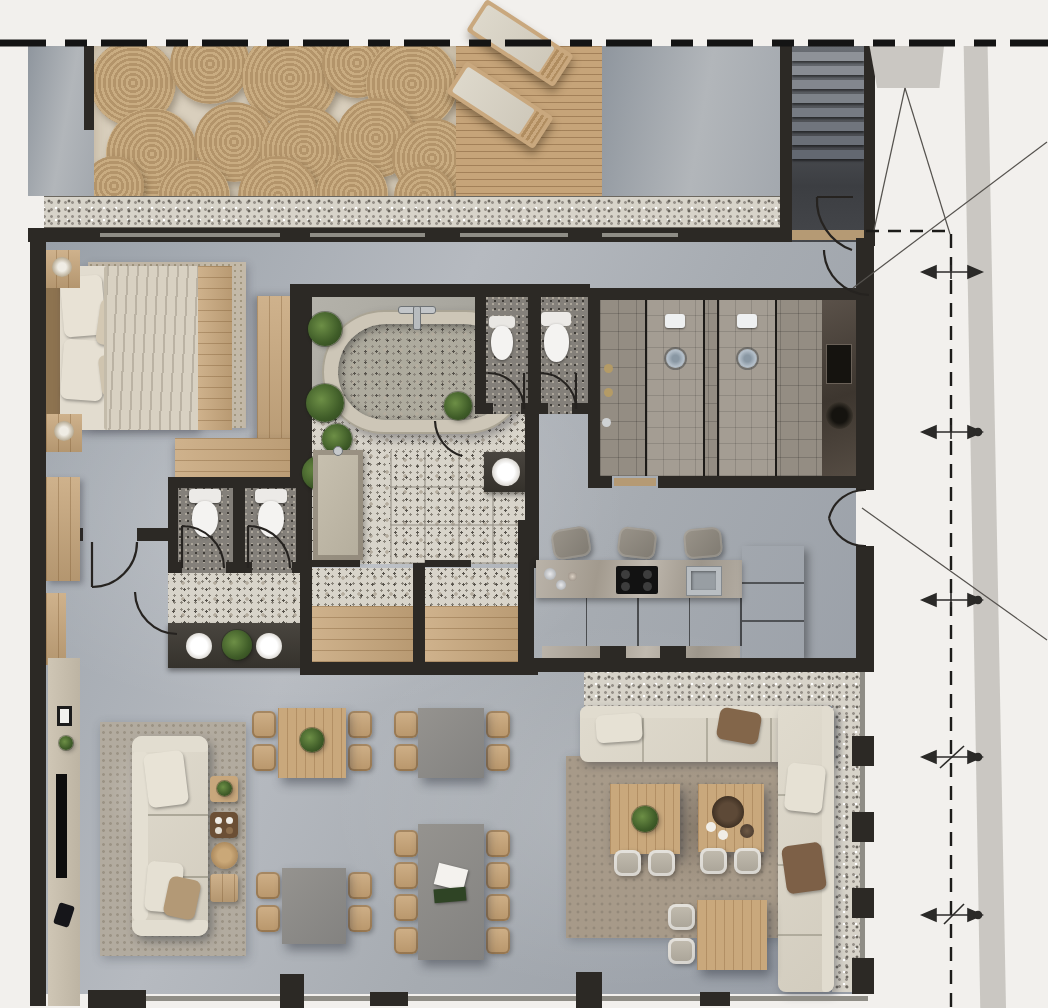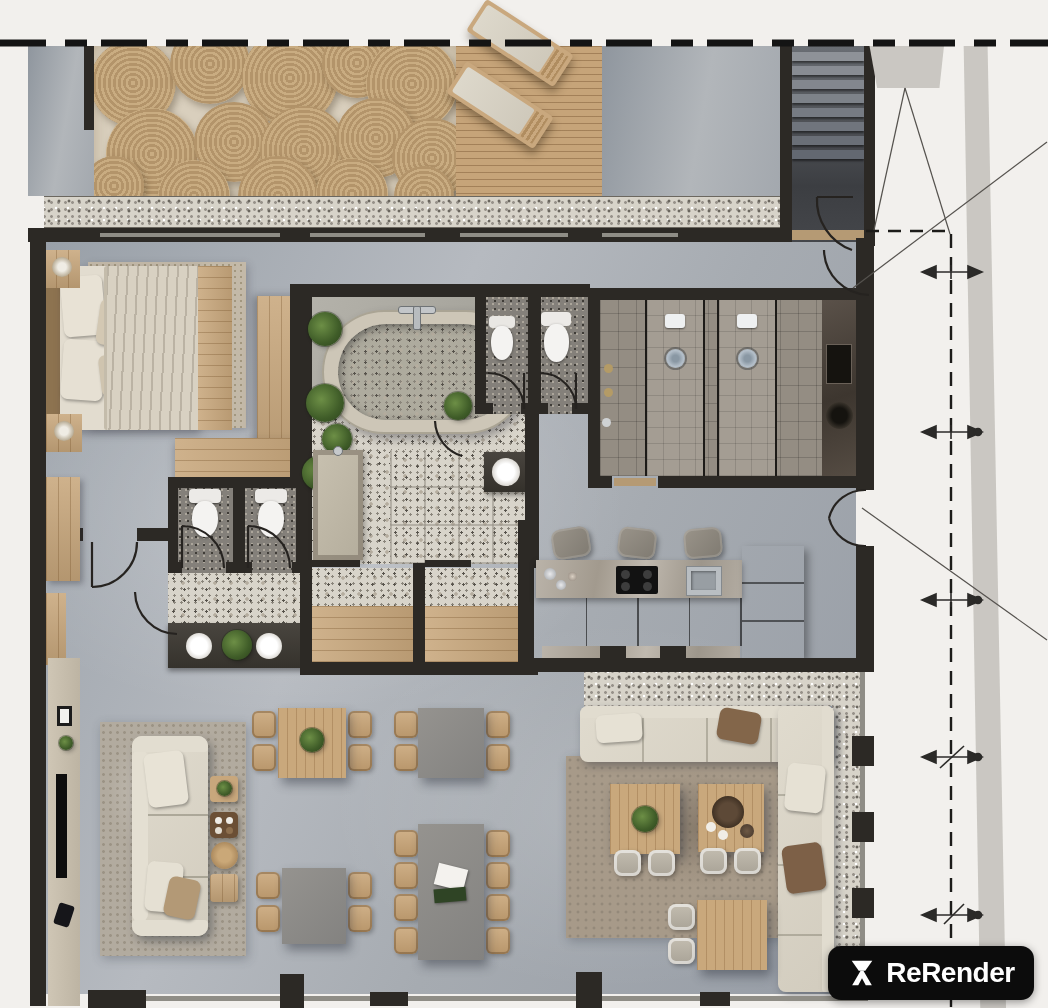--- a/index.html
+++ b/index.html
@@ -423,21 +423,14 @@
       <path d="M 524 373 L 524 409 M 524 409 A 36 36 0 0 0 488 373"></path>
       <path d="M 576 373 L 576 409 M 576 409 A 36 36 0 0 0 540 373"></path>
       <path d="M 435 421 A 38 38 0 0 0 462 456"></path>
       <path d="M 135 592 A 43 43 0 0 0 177 634"></path>
       <path d="M 817 197 L 853 197 M 817 197 A 53 53 0 0 0 852 250"></path>
       <path d="M 824 250 A 46 46 0 0 0 869 295"></path>
       <path d="M 866 490 A 37 37 0 0 0 829 518 M 866 546 A 37 37 0 0 1 829 518"></path>
     </g>
   </svg>
 
-  <div id="watermark">
-    <svg width="30" height="30" viewBox="0 0 32 32">
-      <path fill="#ffffff" d="M5 3 H27 L19.5 13.5 H12.5 Z"></path>
-      <path fill="#ffffff" d="M14.5 13.5 L5.5 29 H12 L16 21.5 L20 29 H26.5 L17.5 13.5 Z"></path>
-    </svg>
-    <span>ReRender</span>
-  </div>
 
 </div>
 
 </body></html>

